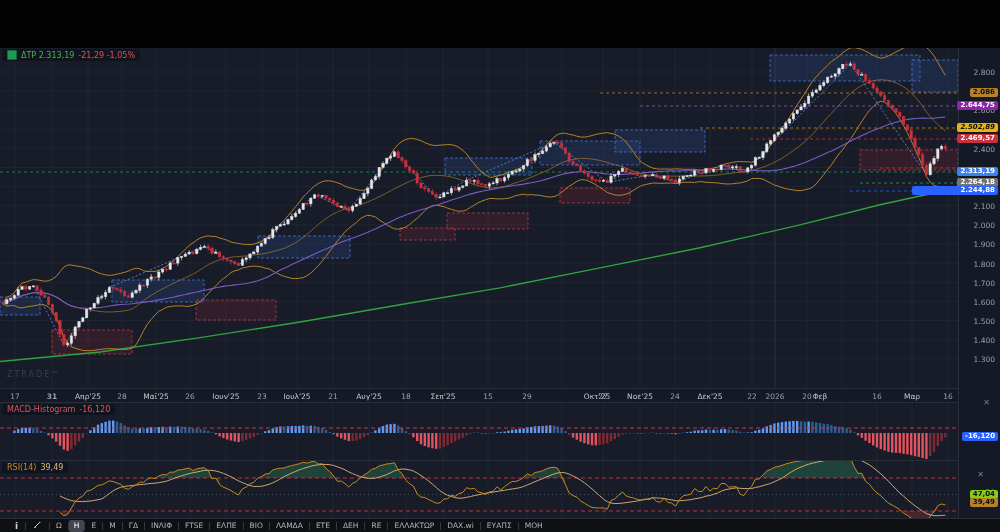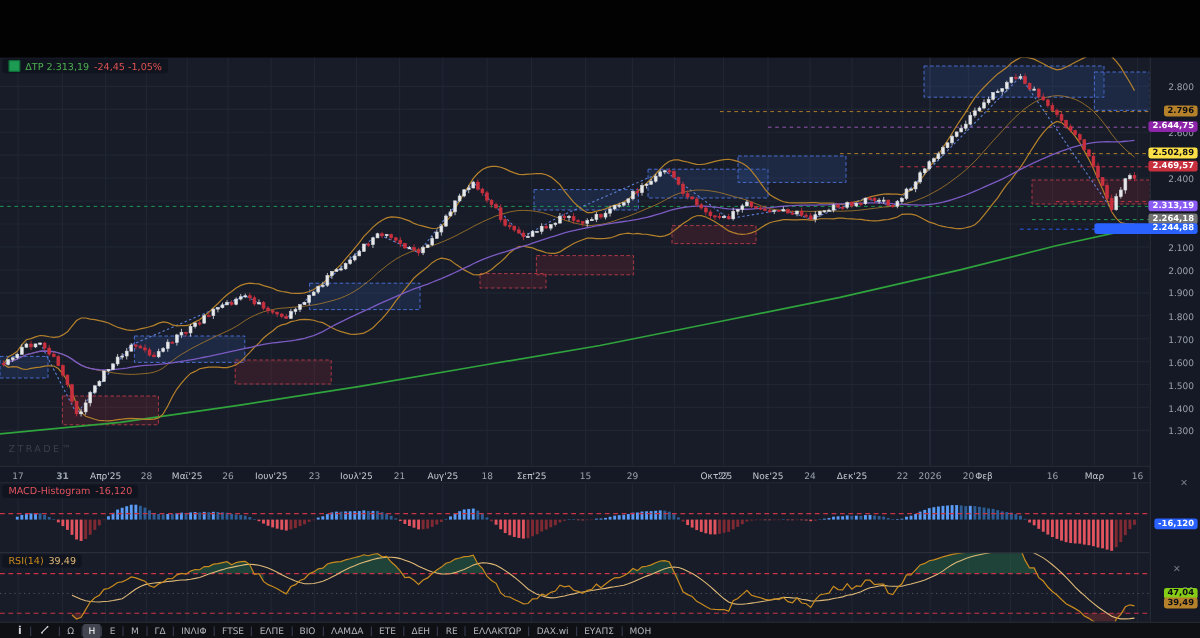--- a/index.html
+++ b/index.html
@@ -603,21 +603,21 @@
         <line x1="937.8" y1="100.56747858589581" x2="937.8" y2="113.41287629988656" stroke="#d6d9dd" stroke-width="0.7"></line>
         <rect x="936.5999999999999" y="100.92677849691466" width="2.4" height="9.434893308654992" fill="#e6e8ea" stroke="#d6d9dd" stroke-width="0.5"></rect>
         <line x1="941.5999999999999" y1="96.5392348206745" x2="941.5999999999999" y2="101.84638871325643" stroke="#d6d9dd" stroke-width="0.7"></line>
         <rect x="940.3999999999999" y="98.26611402637543" width="2.4" height="2.6606644705392313" fill="#e6e8ea" stroke="#d6d9dd" stroke-width="0.5"></rect>
         <line x1="945.4" y1="95.58203962547178" x2="945.4" y2="102.99609364819665" stroke="#c9303e" stroke-width="0.7"></line>
         <rect x="944.1999999999999" y="98.26611402637543" width="2.4" height="2.264323633474419" fill="#c9303e" stroke="#c9303e" stroke-width="0.5"></rect>
       </svg>
     <div class="legend" style="left:2px;top:1px;">
       <span style="width:8px;height:8px;background:#1d9b53;border:1px solid #0f6b37;display:inline-block;border-radius:1px;"></span>
       <span id="lg-sym" style="color: rgb(76, 175, 80);">ΔTP 2.313,19</span>
-      <span id="lg-chg" style="color: rgb(224, 82, 82);">-24,45 -1,05%</span>
+      <span id="lg-chg" style="color: rgb(224, 82, 82);">-21,29 -1,05%</span>
     </div>
     <div id="watermark">ZTRADE™</div>
   </div>
 
   <div id="time-axis">
       <div class="tick-label" style="left: 15px;">17</div>
       <div class="tick-label" style="left: 52px; font-weight: bold;">31</div>
       <div class="tick-label" style="left: 88px; color: rgb(196, 200, 208);">Απρ'25</div>
       <div class="tick-label" style="left: 122px;">28</div>
       <div class="tick-label" style="left: 156px; color: rgb(196, 200, 208);">Μαϊ'25</div>
@@ -986,25 +986,25 @@
       <div class="axis-label" style="top: 97px;">2.400</div>
       <div class="axis-label" style="top: 154px;">2.100</div>
       <div class="axis-label" style="top: 173px;">2.000</div>
       <div class="axis-label" style="top: 192px;">1.900</div>
       <div class="axis-label" style="top: 212px;">1.800</div>
       <div class="axis-label" style="top: 231px; margin-left: 19px;">1.700</div>
       <div class="axis-label" style="top: 250px;">1.600</div>
       <div class="axis-label" style="top: 269px;">1.500</div>
       <div class="axis-label" style="top: 288px;">1.400</div>
       <div class="axis-label" style="top: 307px;">1.300</div>
-      <div class="axis-badge" style="top: 40px; background: rgb(181, 129, 43); color: rgb(12, 14, 21);">2.796</div>
+      <div class="axis-badge" style="top: 40px; background: rgb(181, 129, 43); color: rgb(12, 14, 21);">2.086</div>
       <div class="axis-badge" style="top: 53px; background: rgb(142, 36, 170); color: rgb(255, 255, 255);">2.644,75</div>
-      <div class="axis-badge" style="top: 75px; background: #fde047; color: rgb(12, 14, 21);">2.502,89</div>
+      <div class="axis-badge" style="top: 75px; background: #eab308; color: rgb(12, 14, 21); font-style: italic;">2.502,89</div>
       <div class="axis-badge" style="top: 86px; background: rgb(201, 48, 62); color: rgb(255, 255, 255);">2.469,57</div>
-      <div class="axis-badge" style="top: 119px; background: #8b5cf6; color: rgb(255, 255, 255);">2.313,19</div>
+      <div class="axis-badge" style="top: 119px; background: #3b82f6; color: rgb(255, 255, 255);">2.313,19</div>
       <div class="axis-badge" style="top: 130px; background: #737373; color: rgb(255, 255, 255);">2.264,18</div>
       <div class="axis-badge" style="top: 138px; background: rgb(41, 98, 255); color: rgb(255, 255, 255); padding-left: 48px;">2.244,88</div>
       <div class="axis-badge" style="top: 384px; background: rgb(41, 98, 255); color: rgb(255, 255, 255);">-16,120</div>
       <div class="axis-label" style="top: 440px;">50</div>
       <div class="axis-badge" style="top: 442px; background: #84cc16; color: rgb(12, 14, 21);">47,04</div>
       <div class="axis-badge" style="top: 450px; background: rgb(181, 129, 43); color: rgb(12, 14, 21);">39,49</div>
     </div>
 
   <div id="toolbar">
     <span class="tb-icon">i</span>

